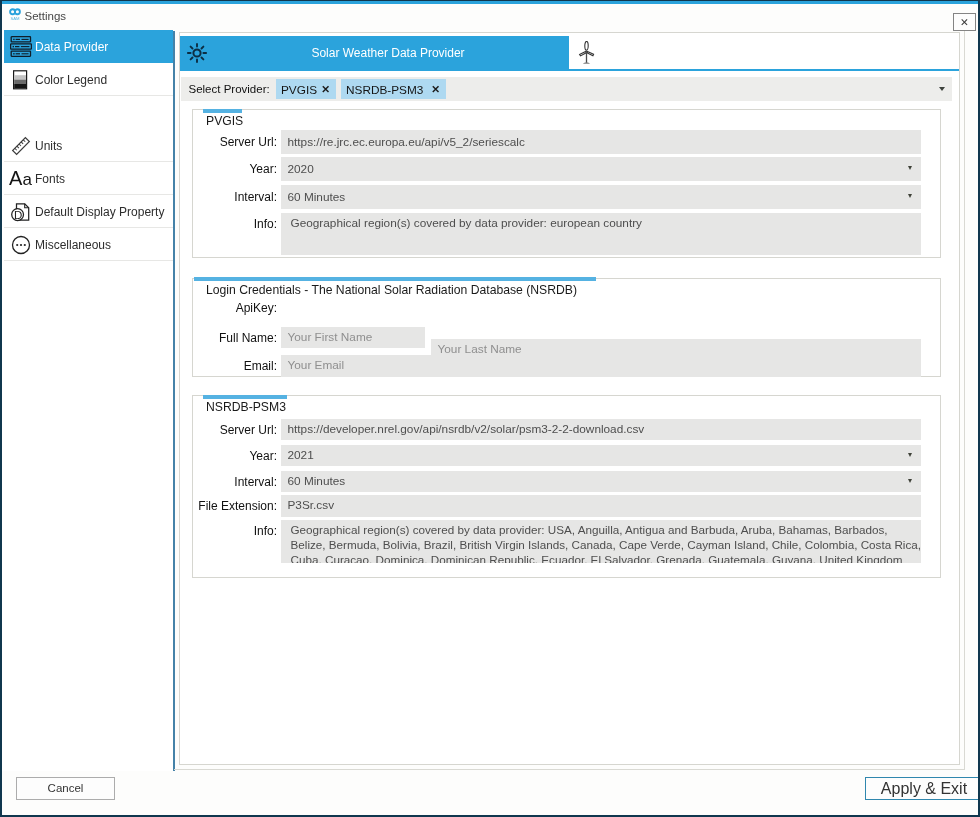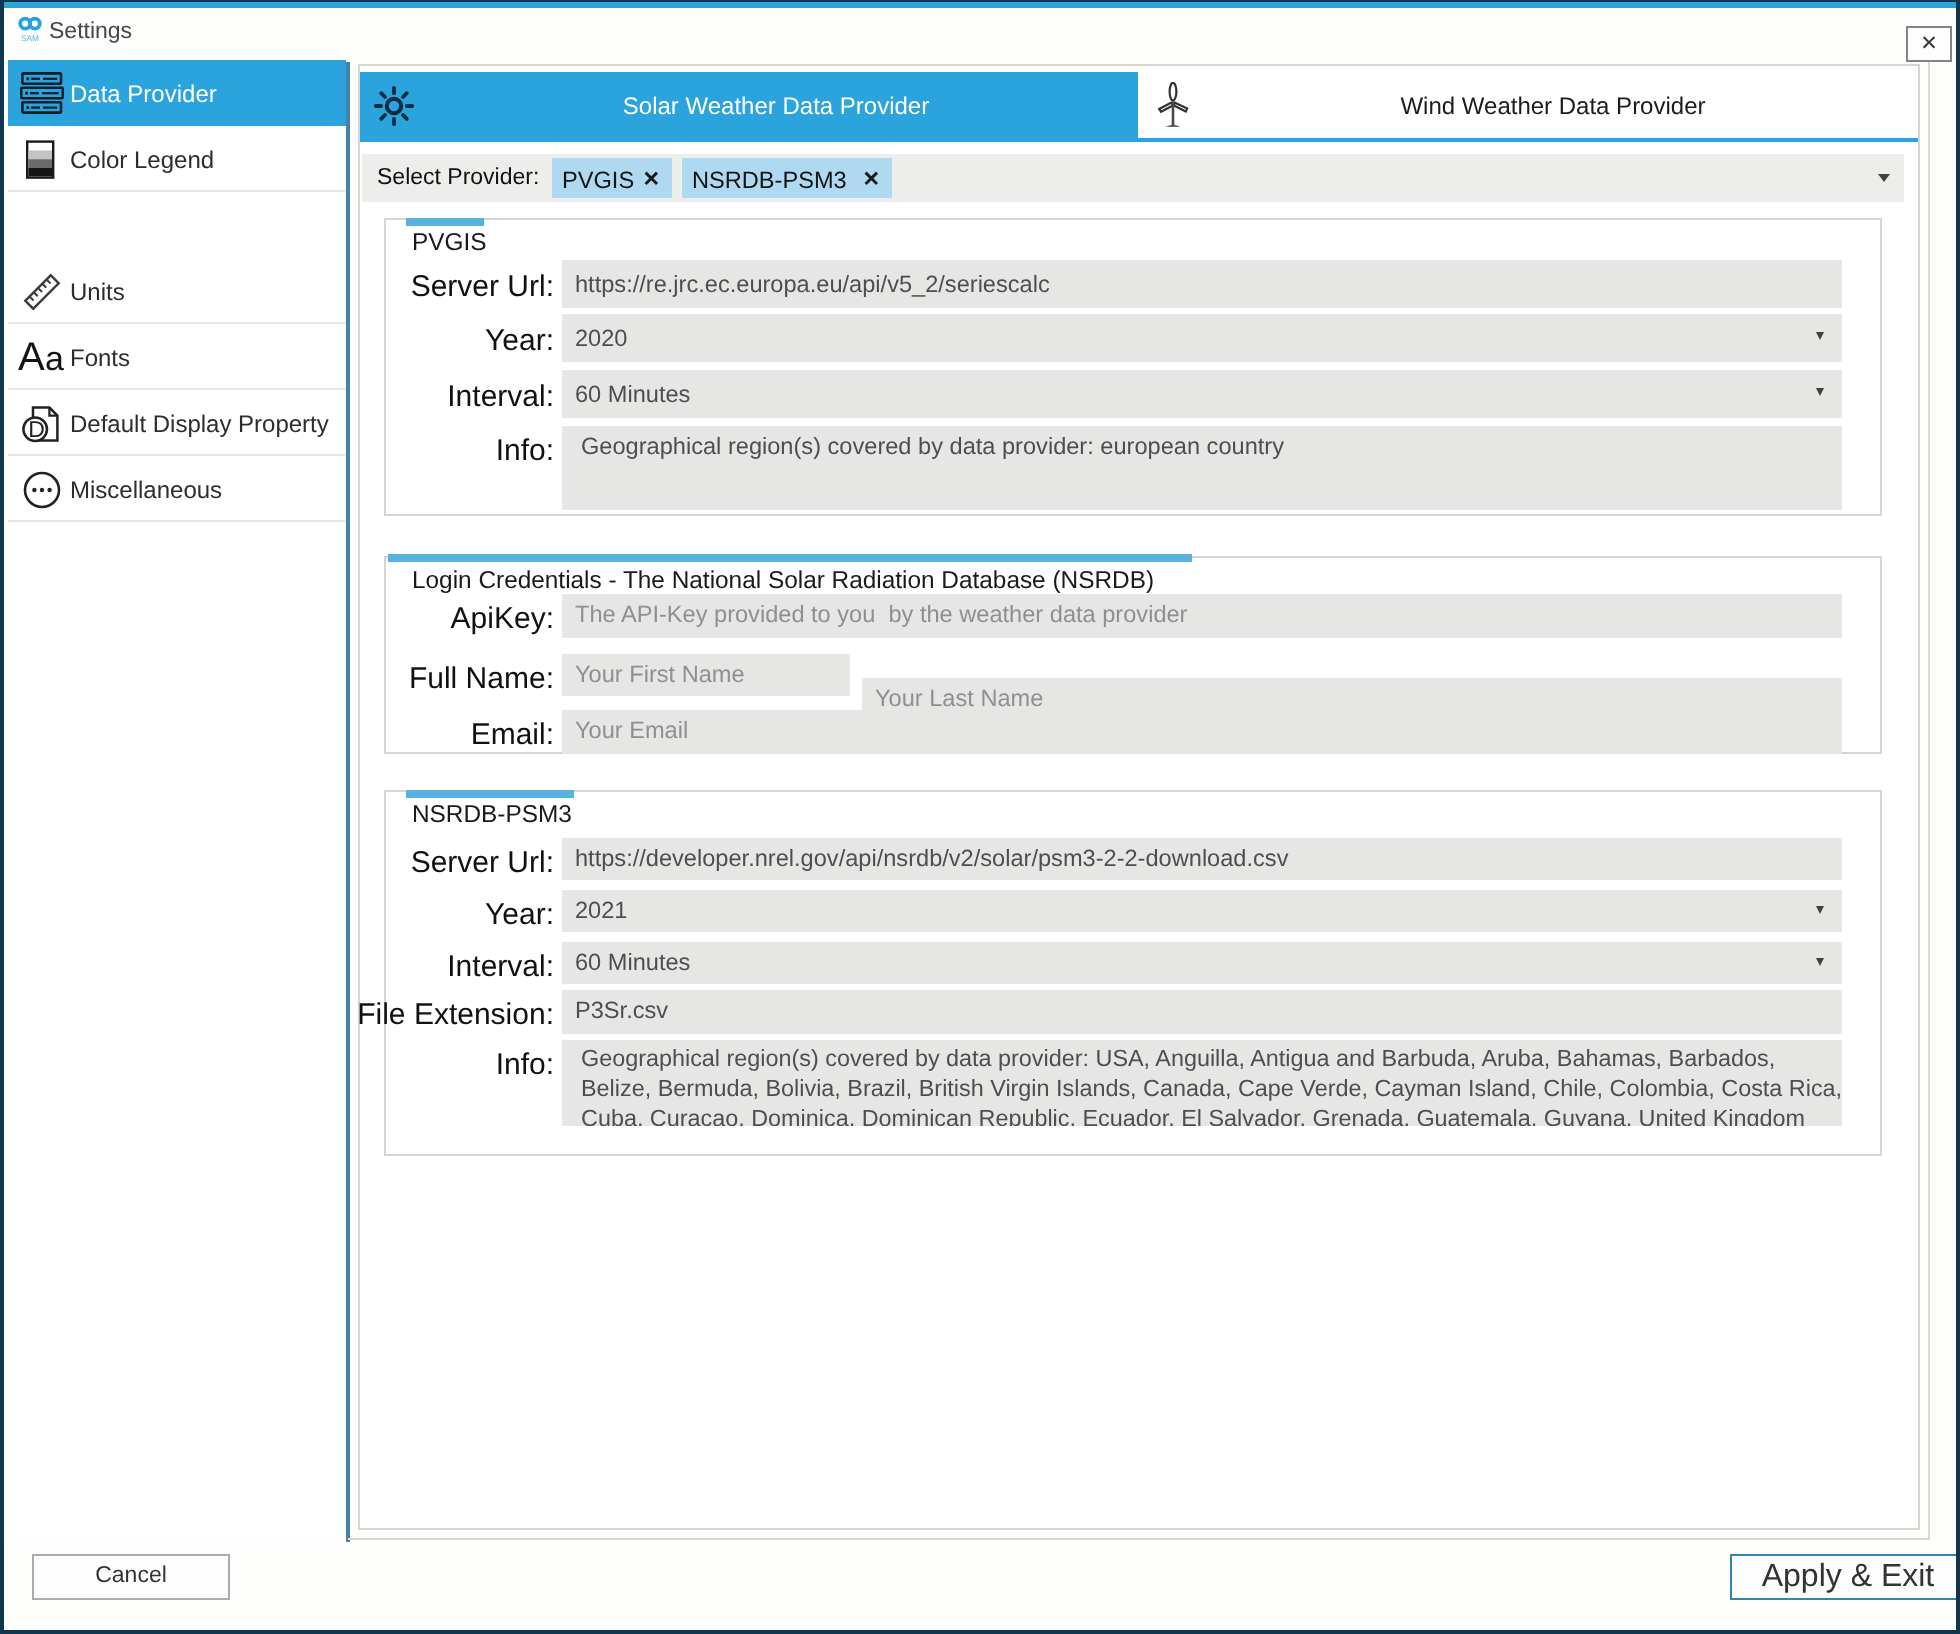--- a/index.html
+++ b/index.html
@@ -39,21 +39,21 @@
 .chip { position:absolute; top:2px; height:20px; background:#aed9f1; font-size:11.8px; color:#141414; }
 .chip .cx { position:absolute; right:6px; top:4px; font-size:10.5px; font-weight:bold; color:#1a1a1a; }
 .chip .ct { position:absolute; left:5px; top:4px; }
 #caret-sel { left:938.5px; top:86.8px; }
 .caret { width:0; height:0; border-left:2.9px solid transparent; border-right:2.9px solid transparent; border-top:4.6px solid #3f4239; }
 #caret-sel { border-left-width:3px; border-right-width:3px; border-top-width:4.6px; border-top-color:#3d423d; }
 
 .group { position:absolute; left:192px; width:749px; border:1px solid #d6d6d0; background:#fff; }
 .gaccent { position:absolute; background:#55b2e2; height:4px; }
 .gtitle { position:absolute; left:13px; top:4px; font-size:12.2px; color:#1a1a1a; white-space:nowrap; }
-.row-label { position:absolute; text-align:left; right:calc(100% - 84px); font-size:15px; color:#111; white-space:nowrap; }
+.row-label { position:absolute; text-align:left; right:calc(100% - 84px); font-size:12px; color:#111; white-space:nowrap; }
 .fld { position:absolute; left:87.5px; width:640.5px; height:21.5px; background:#e6e6e5; font-size:11.8px; color:#4e4e4e; line-height:21.5px; padding-left:7px; white-space:nowrap; overflow:hidden; }
 .g1f { height:24px; line-height:24px; }
 .fld .caret { position:absolute; right:8.6px; top:8.5px; }
 .ph { color:#8f8f8f; }
 
 #btn-cancel { left:16px; top:777px; width:99px; height:23px; border:1px solid #acacac; background:#fdfdfd; text-align:center; line-height:21px; font-size:11.5px; color:#333; }
 #btn-apply { left:865px; top:777px; width:118px; height:23px; border:1px solid #3087ae; background:#fdfdfd; text-align:center; line-height:21px; font-size:16px; color:#333; }
 svg { display:block; }
 </style>
 </head>
@@ -172,21 +172,20 @@
 <div class="abs" id="tab-wind">
   <svg style="position:absolute; left:8px; top:5px;" width="22" height="24" viewBox="0 0 22 24">
     <ellipse cx="9.5" cy="4.8" rx="1.7" ry="4.4" fill="none" stroke="#333" stroke-width="1.1"></ellipse>
     <g fill="none" stroke="#333" stroke-width="1.1">
       <path d="M8.5,10.4 L2.6,13.5 L3.5,14.9 L9.7,11.6 Z"></path>
       <path d="M10.5,10.4 L16.6,13.3 L15.9,14.8 L9.9,11.7 Z"></path>
     </g>
     <line x1="9.5" y1="9.6" x2="9.5" y2="21.6" stroke="#4a4a4a" stroke-width="1.3"></line>
     <path d="M5.8,22.4 Q9.5,20.6 13.2,22.4 Z" fill="#3a3a3a"></path>
   </svg>
-  <div class="t">Wind Weather Data Provider</div>
 </div>
 <div class="abs" id="tab-underline"></div>
 
 <div class="abs" id="selrow">
   <div class="lbl">Select Provider:</div>
   <div class="chip" style="left:95.5px; width:60px;">
       <span class="ct">PVGIS</span>
       <span class="cx">✕</span>
     </div>
   <div class="chip" style="left:160.5px; width:105px;">
@@ -206,21 +205,20 @@
   <div class="row-label" style="top:80px;">Interval:</div>
   <div class="fld g1f" style="top:74.5px;">60 Minutes<div class="caret" style="top:9.7px;"></div></div>
   <div class="row-label" style="top:107px;">Info:</div>
   <div class="fld" style="top:103px; height:42px; line-height:14.7px; padding-top:3px; padding-left:10px;">Geographical region(s) covered by data provider: european country</div>
 </div>
 
 <div class="group" id="g2" style="top:278px; height:99px;">
   <div class="gaccent" style="left:0.5px; top:-2.5px; width:402px;"></div>
   <div class="gtitle">Login Credentials - The National Solar Radiation Database (NSRDB)</div>
   <div class="row-label" style="top:22px;">ApiKey:</div>
-  <div class="fld" style="top:18px;"><span class="ph">The API-Key provided to you&nbsp; by the weather data provider</span></div>
   <div class="row-label" style="top:51.5px;">Full Name:</div>
   <div class="fld" style="top:47.5px; width:144.5px;"><span class="ph">Your First Name</span></div>
   <div class="fld" style="top:47.5px; left:237.5px; width:490.5px;margin-top:12px;"><span class="ph">Your Last Name</span></div>
   <div class="row-label" style="top:80px;">Email:</div>
   <div class="fld" style="top:76px;"><span class="ph">Your Email</span></div>
 </div>
 
 <div class="group" id="g3" style="top:395px; height:182.5px;">
   <div class="gaccent" style="left:9.5px; top:-1.5px; width:84.5px;"></div>
   <div class="gtitle">NSRDB-PSM3</div>

